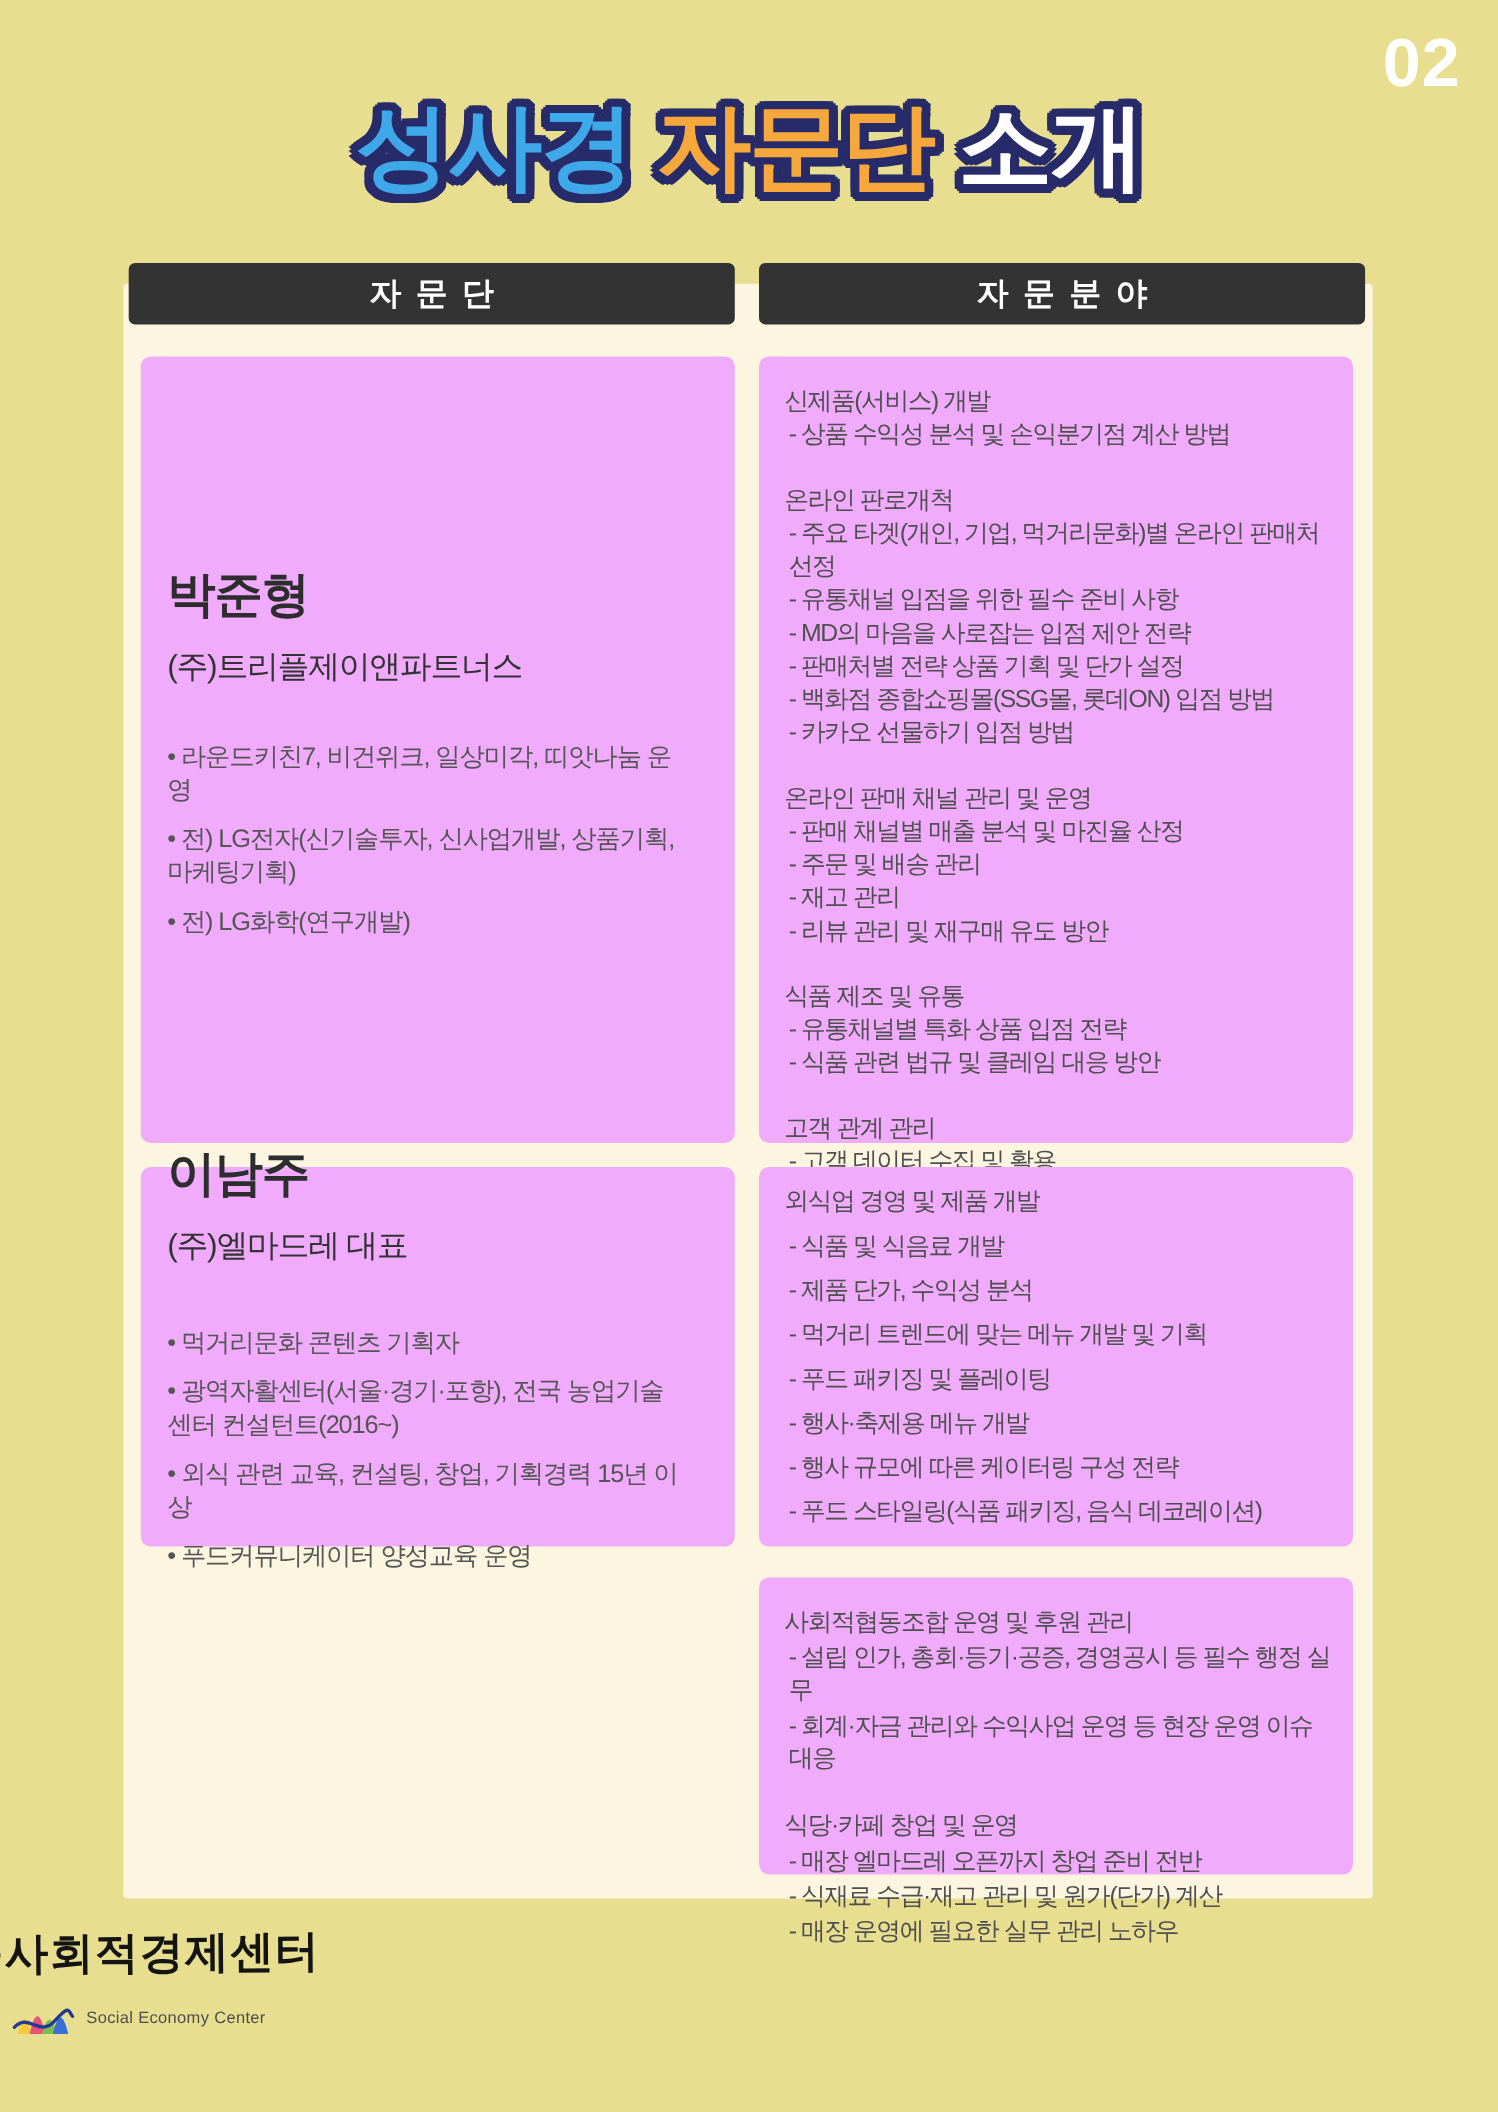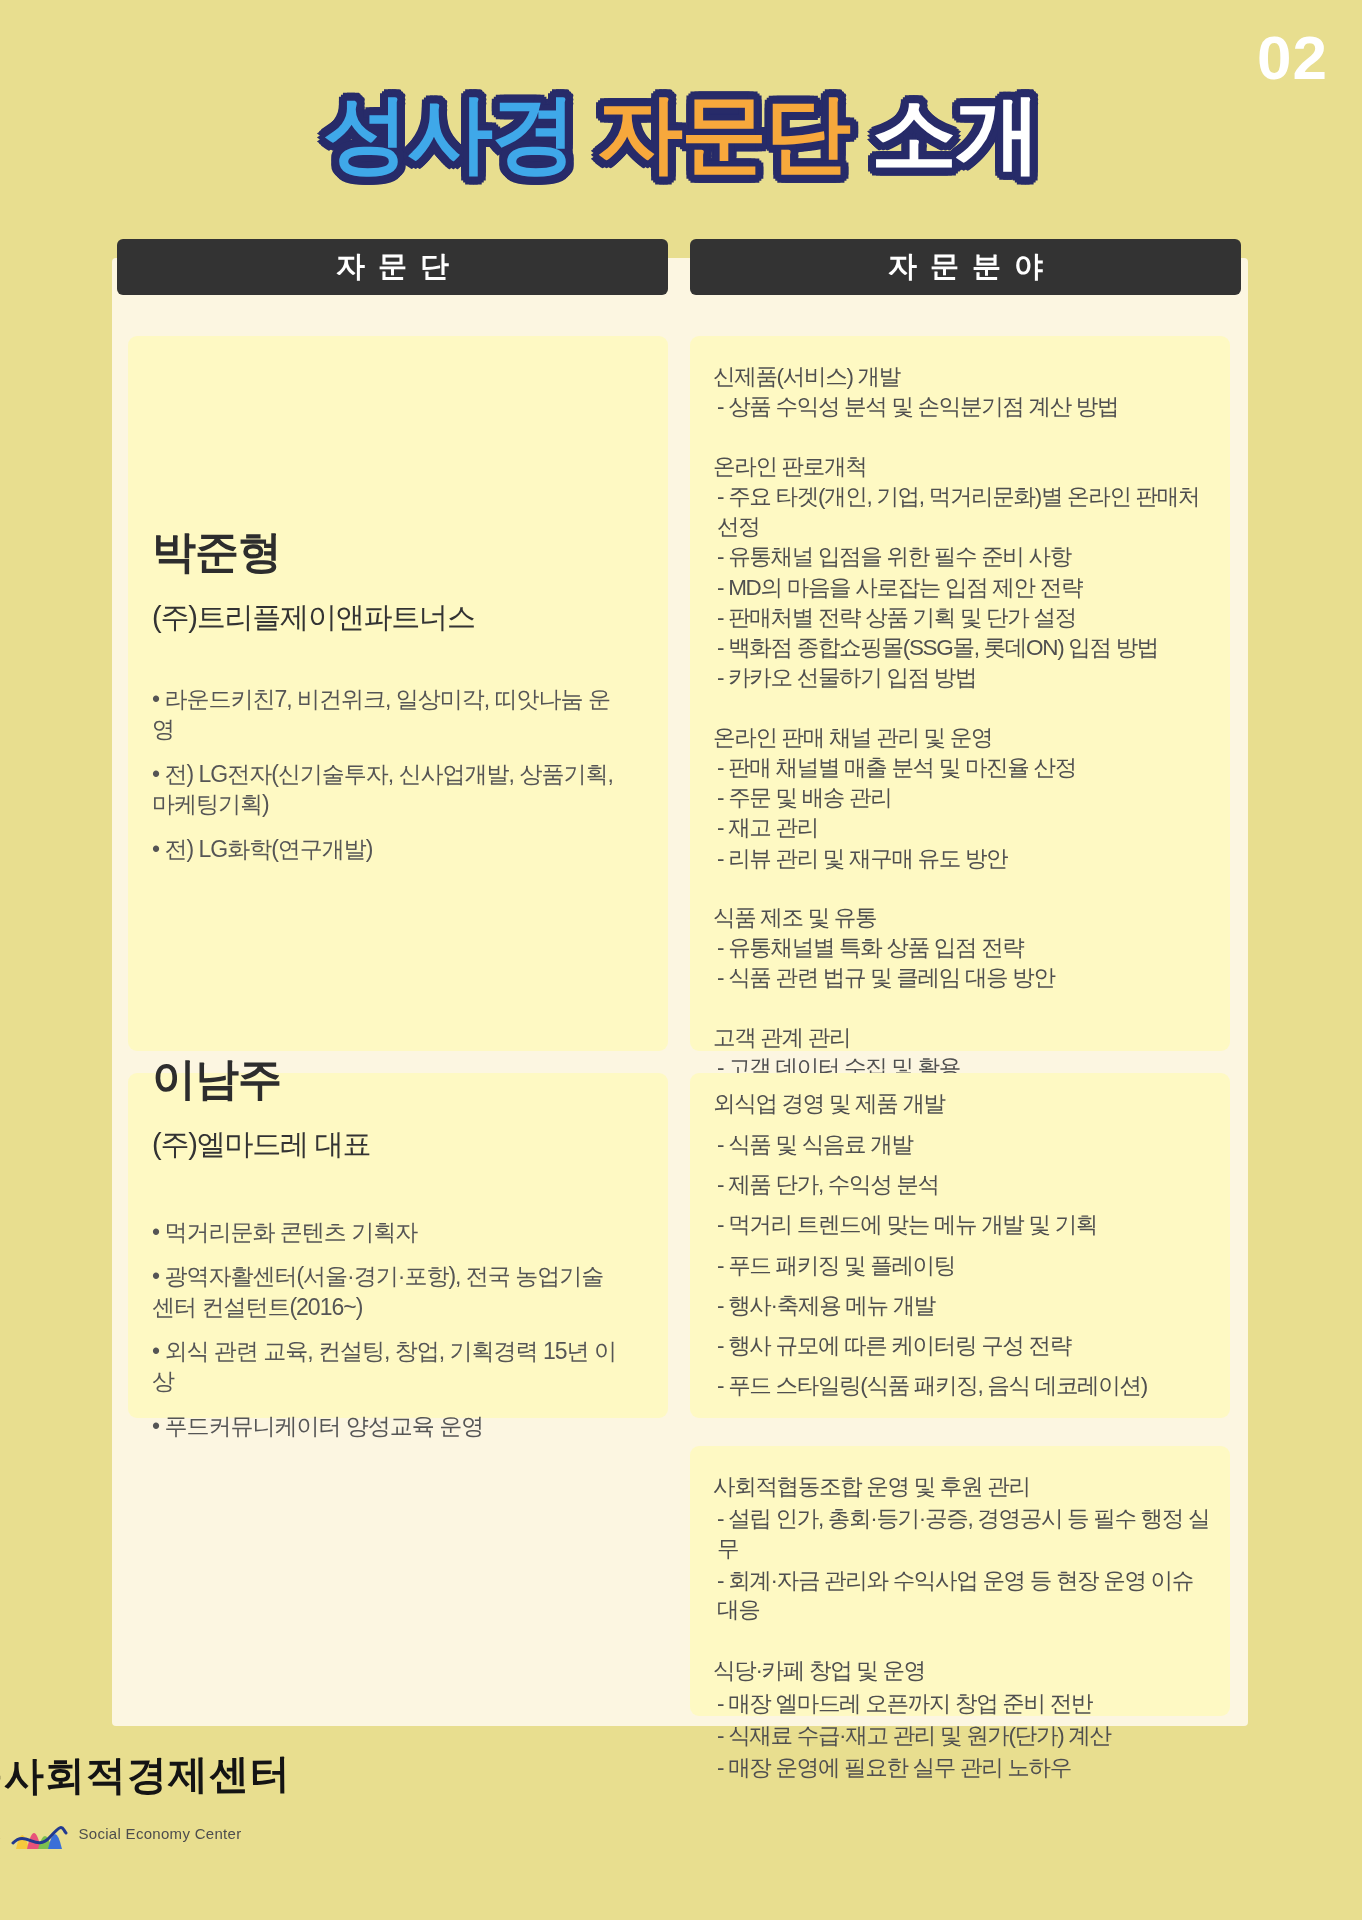--- a/index.html
+++ b/index.html
@@ -45,22 +45,22 @@
     letter-spacing:13px; text-indent:13px;
     display:flex; align-items:center; justify-content:center;
   }
 
   
   .row  { position:absolute; left:0; width:100%; z-index:2; }
   .row0 { top:320px;  height:715px; }
   .row1 { top:1057px; height:345px; }
   .row2 { top:1430px; height:270px; }
   .card {
-    position:absolute; top:16px; height:100%;
-    background:#fef9c3; border-radius:9px;
+    position:absolute; top:4px; height:100%;
+    background:#f0abfc; border-radius:9px;
   }
   .card-left  { left:128px; width:540px; padding:20px 48px 20px 24px;
                 display:flex; flex-direction:column; justify-content:center; }
   .card-right { left:690px; width:540px; padding:26px 16px 20px 23px;
                 display:flex; flex-direction:column; }
   .row1 .card-right { justify-content:center; }
 
   .adv-name { font-size:44px; font-weight:800; color:#2d2d2d; letter-spacing:-1px; margin-bottom:16px; }
   .adv-affil{ font-size:29px; font-weight:400; color:#333333; letter-spacing:-1.2px; }
   .career   { margin-top:46px; list-style:none; }

